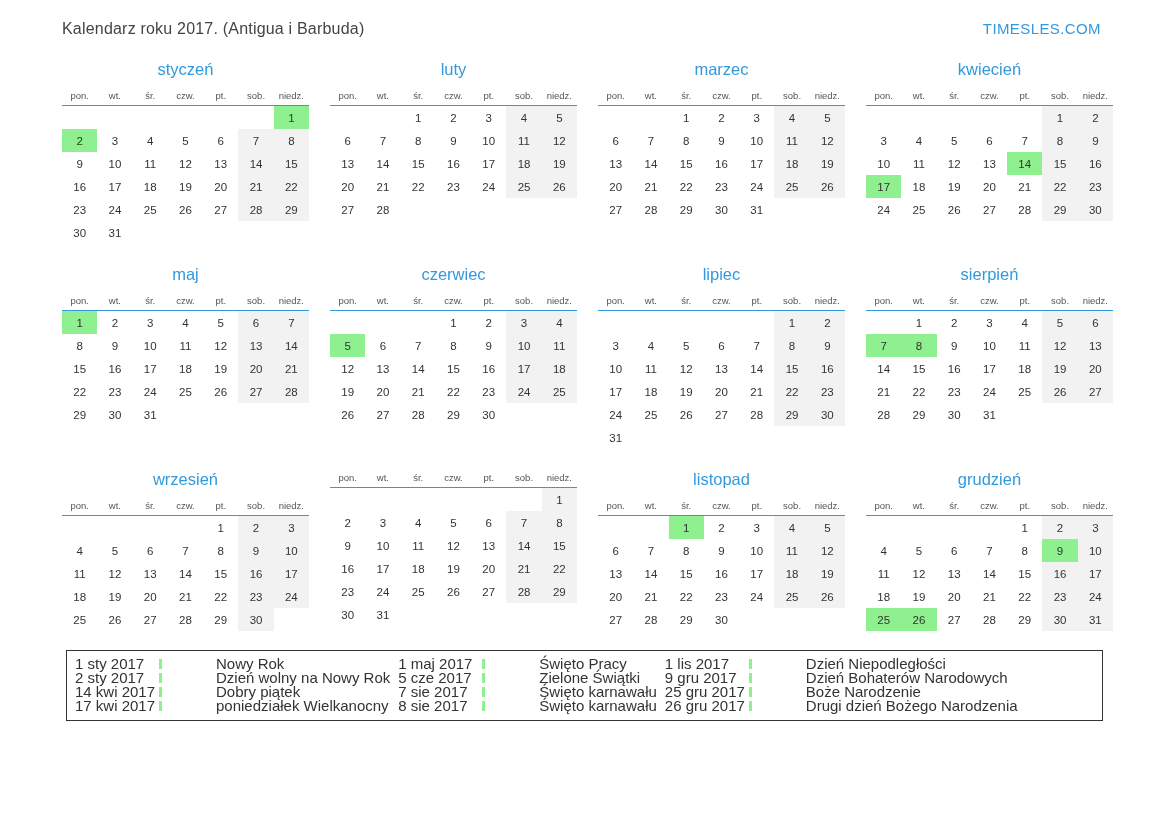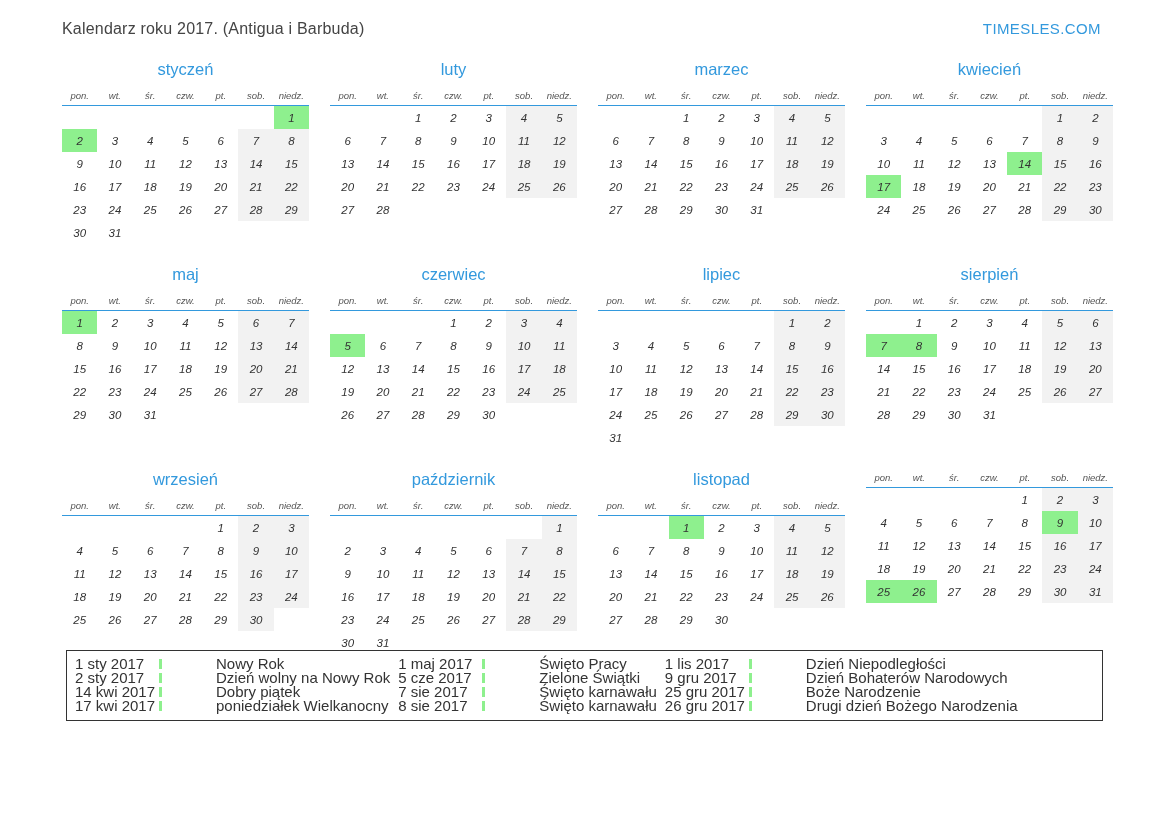--- a/index.html
+++ b/index.html
@@ -60,21 +60,20 @@
     color: #3399dd;
     font-size: 16.5px;
     margin-bottom: 9px;
     font-weight: normal;
   }
   table.cal {
     width: 247px;
     margin: 0 auto;
     border-collapse: collapse;
     table-layout: fixed;
-    font-style: italic;
   }
   table.cal th {
     font-size: 9.5px;
     font-weight: normal;
     color: #555555;
     padding: 2px 0 4px 0;
     text-align: center;
   }
   table.cal thead tr.dow-row th {
     border-bottom: 1.5px solid #3399dd;
@@ -730,21 +729,20 @@
               <td>27</td>
               <td>28</td>
               <td>29</td>
               <td class="weekend">30</td>
               <td class="empty">&nbsp;</td>
             </tr>
           </tbody>
         </table>
       </div>
       <div class="month">
-        <div class="month-name">październik</div>
         <table class="cal">
           <thead>
             <tr class="dow-row">
               <th>pon.</th>
               <th>wt.</th>
               <th>śr.</th>
               <th>czw.</th>
               <th>pt.</th>
               <th>sob.</th>
               <th>niedz.</th>
@@ -865,20 +863,21 @@
               <td>29</td>
               <td>30</td>
               <td class="empty">&nbsp;</td>
               <td class="empty">&nbsp;</td>
               <td class="empty">&nbsp;</td>
             </tr>
           </tbody>
         </table>
       </div>
       <div class="month">
+        <div class="month-name">grudzień</div>
         <table class="cal">
           <thead>
             <tr class="dow-row">
               <th>pon.</th>
               <th>wt.</th>
               <th>śr.</th>
               <th>czw.</th>
               <th>pt.</th>
               <th>sob.</th>
               <th>niedz.</th>

